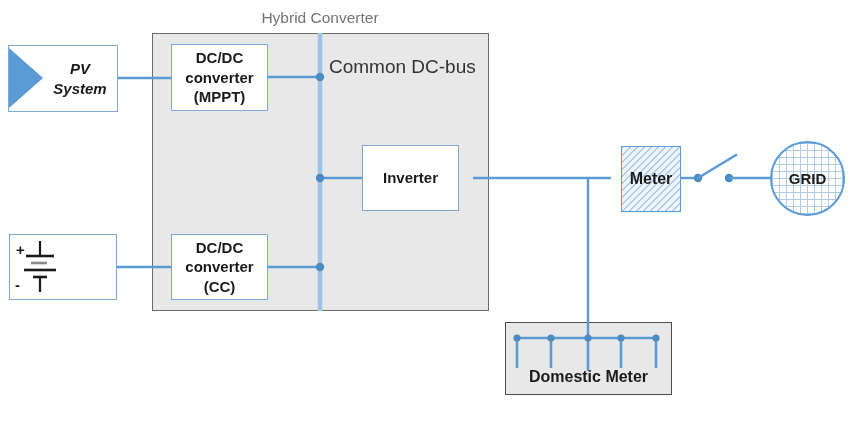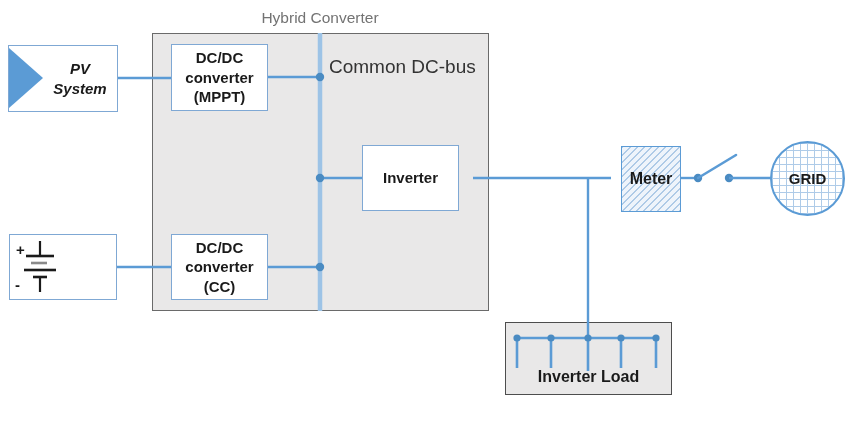--- a/index.html
+++ b/index.html
@@ -109,21 +109,21 @@
 <body>
 
 <div class="canvas">
 
   <div class="region"></div>
 
   <div class="diagram-title">Hybrid Converter</div>
   <div class="bus-label">Common DC-bus</div>
 
   <div class="node node-load">
-    <span class="label">Inverter Load</span>
+    <span class="label">Domestic Meter</span>
   </div>
 
   <svg class="wires" viewBox="0 0 850 423">
 
     <line x1="320" y1="33" x2="320" y2="311" stroke="#9dc3e6" stroke-width="4.5"></line>
 
     <line x1="118" y1="78" x2="171" y2="78" stroke="#5b9bd5" stroke-width="2.4"></line>
 
     <line x1="268" y1="77" x2="320" y2="77" stroke="#5b9bd5" stroke-width="2.4"></line>
     <circle cx="320" cy="77" r="4.2" fill="#4a8bc2"></circle>

